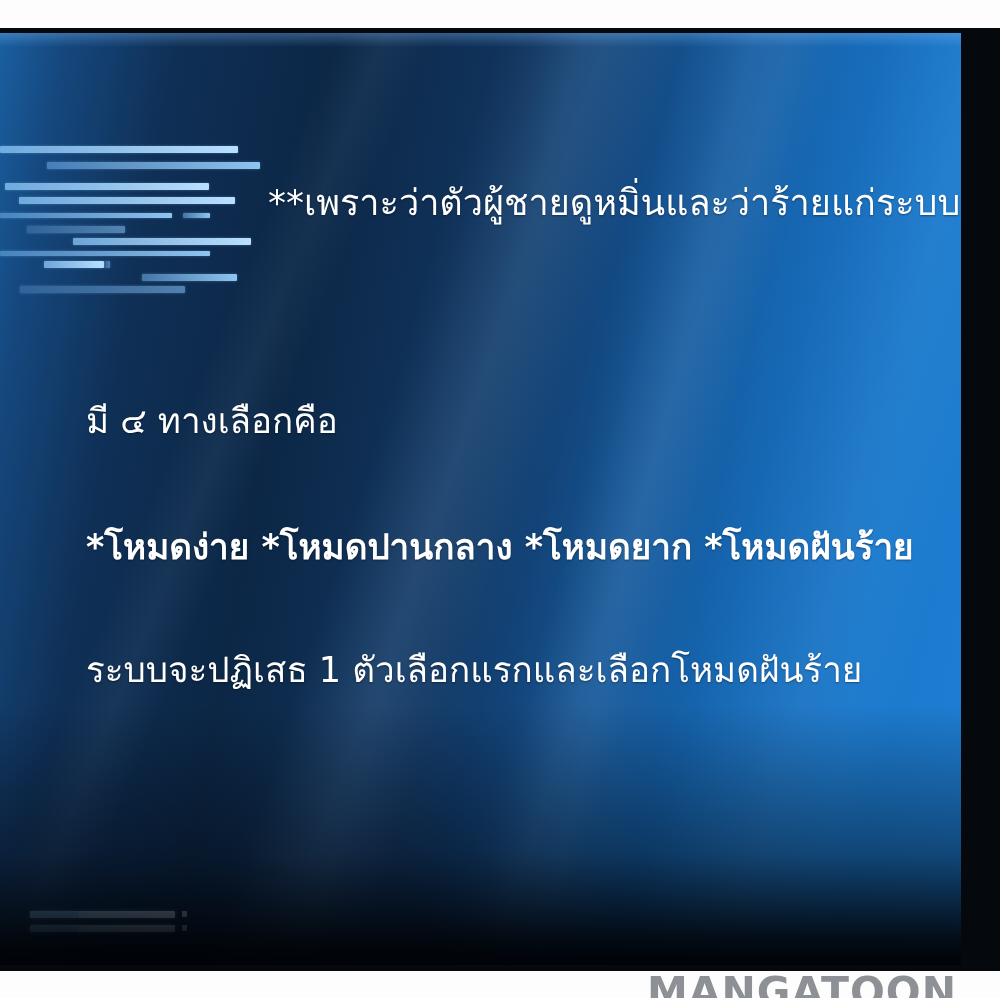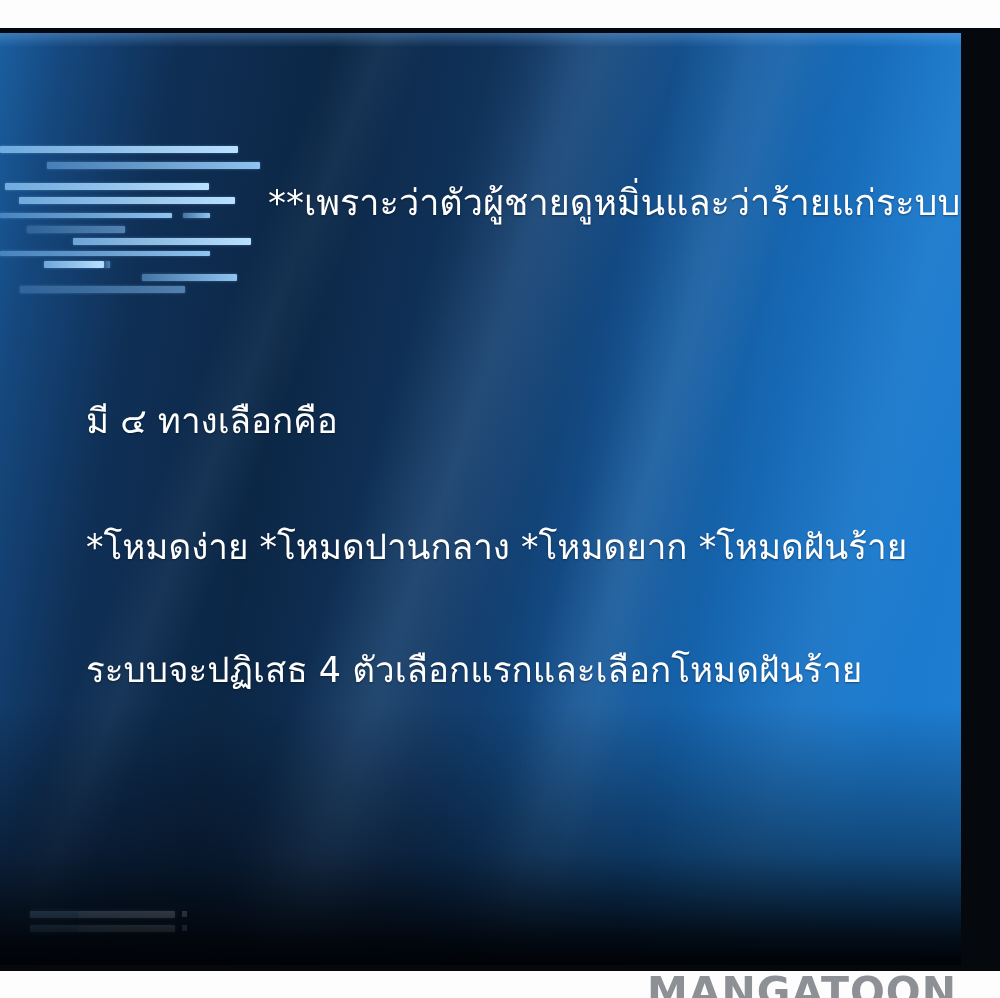--- a/index.html
+++ b/index.html
@@ -178,20 +178,21 @@
   .line-a {
     left: 86px;
     top: 371px;
     font-size: 35px;
     text-align: center;
   }
   .line-b {
     left: 86px;
     top: 497px;
     font-size: 35px;
+    font-weight: bold;
   }
   .line-c {
     left: 86px;
     top: 620px;
     font-size: 35px;
   }
 
   
   .watermark {
     position: absolute;
@@ -237,21 +238,21 @@
     </div>
 
     <div class="panel-shade-top"></div>
 
     <div class="txt line-head">**เพราะว่าตัวผู้ชายดูหมิ่นและว่าร้ายแก่ระบบ</div>
 
     <div class="txt line-a">มี ๔ ทางเลือกคือ</div>
 
     <div class="txt line-b">*โหมดง่าย *โหมดปานกลาง *โหมดยาก *โหมดฝันร้าย</div>
 
-    <div class="txt line-c">ระบบจะปฏิเสธ 4 ตัวเลือกแรกและเลือกโหมดฝันร้าย</div>
+    <div class="txt line-c">ระบบจะปฏิเสธ 1 ตัวเลือกแรกและเลือกโหมดฝันร้าย</div>
 
     <div class="bars-bottom">
       <div class="bbar" style="top:0px;"></div>
       <div class="bdot" style="left:152px; top:0px;"></div>
       <div class="bbar" style="top:14px;"></div>
       <div class="bdot" style="left:152px; top:14px;"></div>
     </div>
 
     <div class="panel-shade"></div>
   </div>

